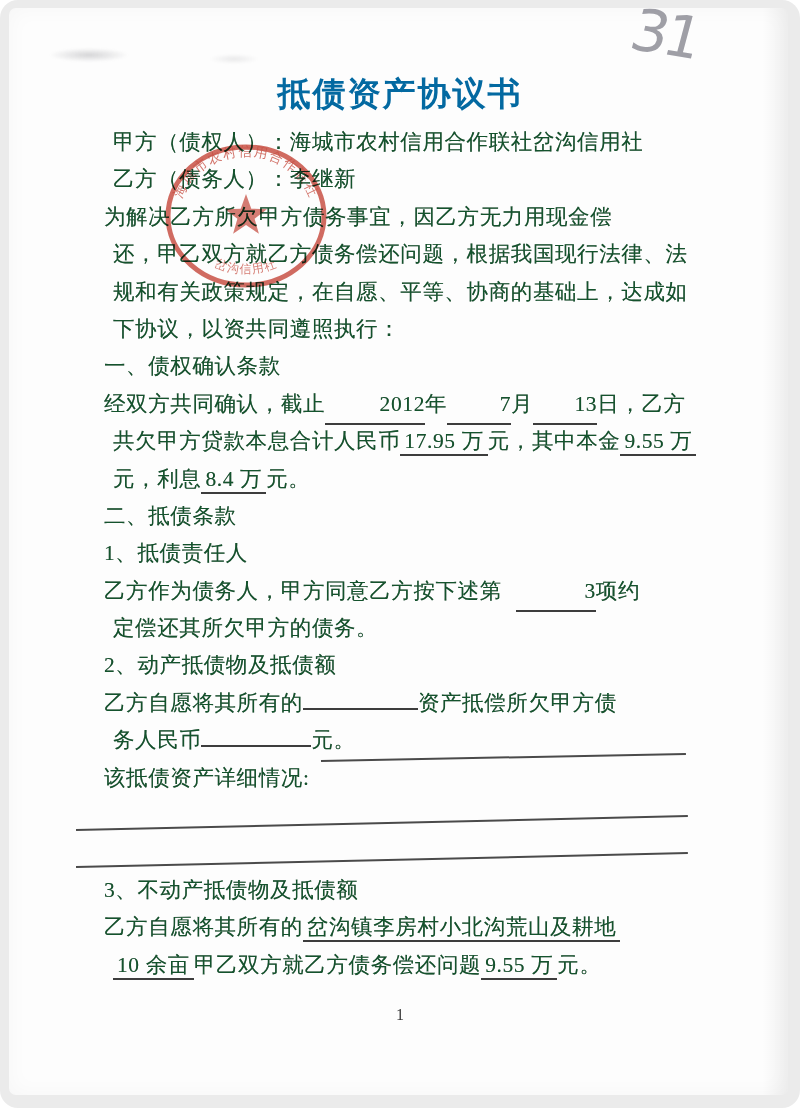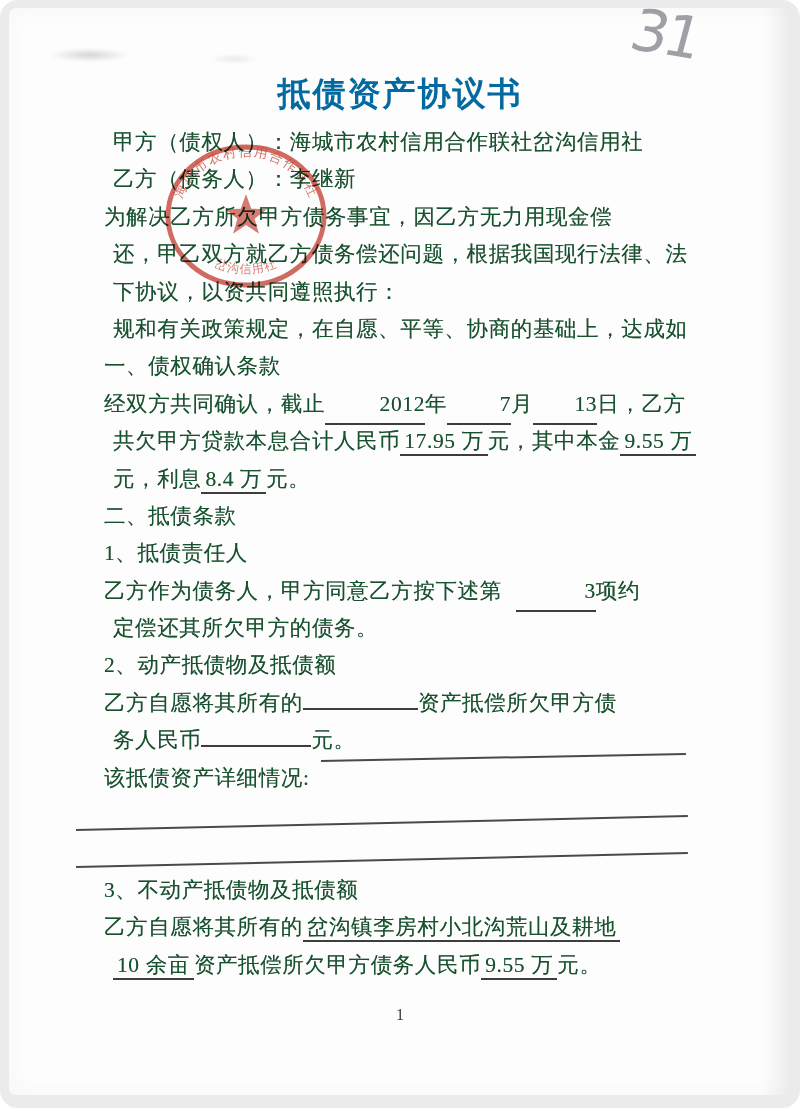--- a/index.html
+++ b/index.html
@@ -54,22 +54,22 @@
   <div class="doc-title">抵债资产协议书</div>
 
   <div class="content">
 
     <div class="ln"><span>甲方（债权人）：</span><span>海城市农村信用合作联社岔沟信用社</span></div>
 
     <div class="ln"><span>乙方（债务人）：</span><span>李继新</span></div>
 
     <div class="ln ind">为解决乙方所欠甲方债务事宜，因乙方无力用现金偿</div>
     <div class="ln">还，甲乙双方就乙方债务偿还问题，根据我国现行法律、法</div>
+    <div class="ln">规和有关政策规定，在自愿、平等、协商的基础上，达成如</div>
     <div class="ln">下协议，以资共同遵照执行：</div>
-    <div class="ln">规和有关政策规定，在自愿、平等、协商的基础上，达成如</div>
 
     <div class="ln ind">一、债权确认条款</div>
 
     <div class="ln ind"><span>经双方共同确认，截止</span><span class="fillc w100">2012</span><span>年</span><span class="fillc w64">7</span><span>月</span><span class="fillc w64">13</span><span>日，乙方</span></div>
 
     <div class="ln"><span>共欠甲方贷款本息合计人民币</span><span class="u">17.95 万</span><span>元，其中本金</span><span class="u">9.55 万</span></div>
 
     <div class="ln"><span>元，利息</span><span class="u">8.4 万</span><span>元。</span></div>
 
     <div class="ln ind">二、抵债条款</div>
@@ -95,21 +95,21 @@
         <div class="rule"></div>
       </div>
     <div class="rule-row">
         <div class="rule"></div>
       </div>
 
     <div class="ln ind">3、不动产抵债物及抵债额</div>
 
     <div class="ln ind"><span>乙方自愿将其所有的</span><span class="u">岔沟镇李房村小北沟荒山及耕地</span></div>
 
-    <div class="ln"><span class="u">10 余亩</span><span>资产抵偿所欠甲方债务人民币</span><span class="u">9.55 万</span><span>元。</span></div>
+    <div class="ln"><span class="u">10 余亩</span><span>甲乙双方就乙方债务偿还问题</span><span class="u">9.55 万</span><span>元。</span></div>
 
   </div>
 
   <svg class="seal" viewBox="0 0 176 162" xmlns="http://www.w3.org/2000/svg">
     <defs>
       <path id="arcTop" d="M 24,62 A 67,60 0 0 1 152,62"></path>
       <path id="arcBottom" d="M 46,124 A 62,50 0 0 0 130,124"></path>
     </defs>
     <ellipse cx="88" cy="80" rx="78" ry="69" fill="none" stroke-width="5" opacity="0.85" stroke="#c23a2c"></ellipse>
     <polygon opacity="0.75" points="88,58 93.3,72.7 108.9,73.2 96.6,82.8 100.9,97.8 88,89 75.1,97.8 79.4,82.8 67.1,73.2 82.7,72.7" fill="#c23a2c"></polygon>

